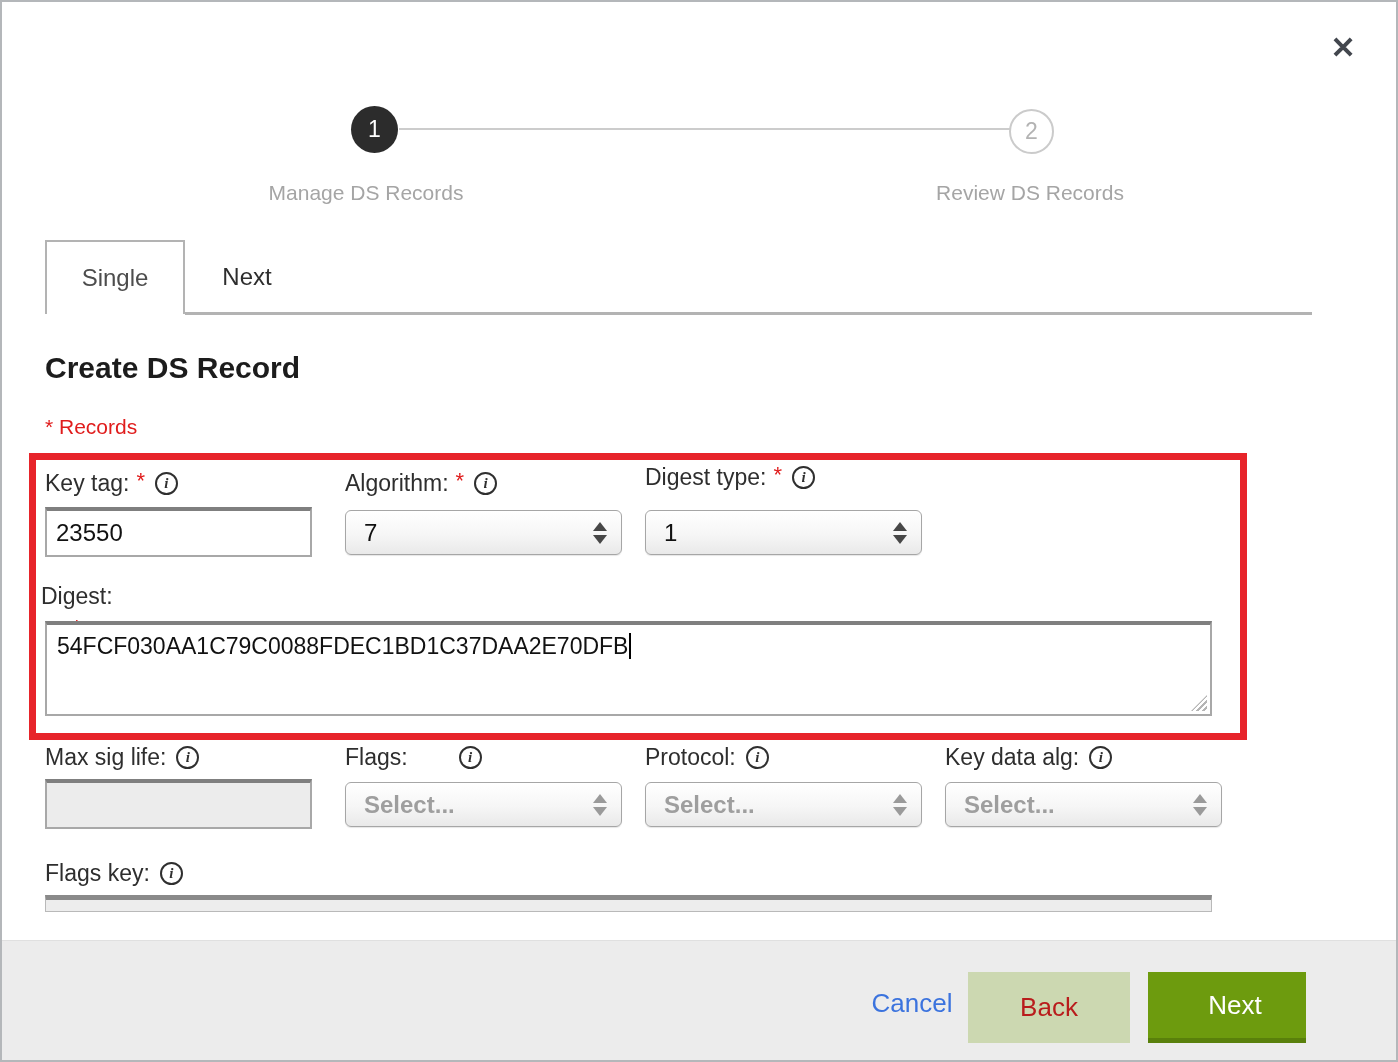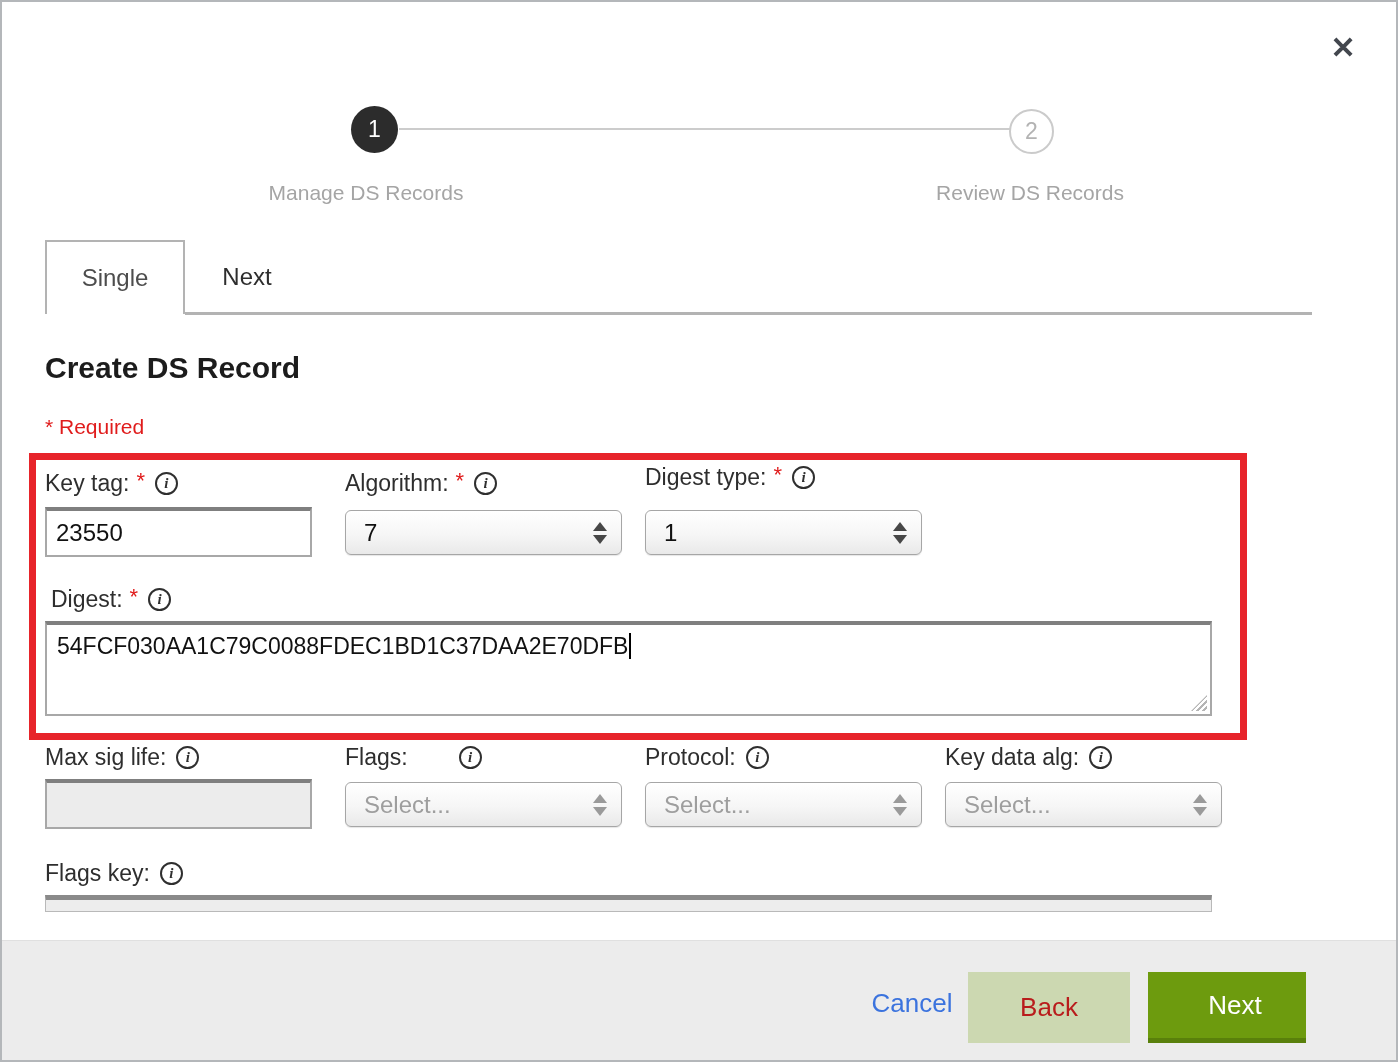--- a/index.html
+++ b/index.html
@@ -40,21 +40,21 @@
   
   .text-input{position:absolute;box-sizing:border-box;height:50px;background:#ffffff;
     border:2px solid #a8a8a8;border-top:4px solid #7f7f7f;border-radius:0;
     font-family:"Liberation Sans", sans-serif;font-size:24px;color:#111;padding:0 9px;outline:none;}
   .text-input.disabled{background:#ececec;}
   
   .select-box{position:absolute;box-sizing:border-box;height:45px;border:1px solid #a6a6a6;border-radius:6px;
     background:linear-gradient(to bottom,#ffffff 0%,#f6f6f6 55%,#e9e9e9 100%);
     box-shadow:0 1px 1px rgba(0,0,0,0.10);display:flex;align-items:center;cursor:pointer;}
   .select-value{font-size:24px;color:#111;padding-left:18px;flex:1;white-space:nowrap;overflow:hidden;}
-  .select-value.placeholder{color:#9e9e9e;}
+  .select-value.placeholder{color:#9e9e9e;font-weight:bold;}
   .arrows{display:flex;flex-direction:column;align-items:center;margin-right:14px;}
   .arrow-up{width:0;height:0;border-left:7px solid transparent;border-right:7px solid transparent;border-bottom:9px solid #474747;margin-bottom:4px;}
   .arrow-down{width:0;height:0;border-left:7px solid transparent;border-right:7px solid transparent;border-top:9px solid #474747;}
   .muted .arrow-up{border-bottom-color:#9a9a9a;}
   .muted .arrow-down{border-top-color:#9a9a9a;}
   
   .digest-box{position:absolute;left:43px;top:619px;width:1167px;height:95px;box-sizing:border-box;
     background:#fff;border:2px solid #a8a8a8;border-top:4px solid #7f7f7f;
     font-size:23px;color:#111;padding:8px 10px;word-break:break-all;cursor:text;}
   .digest-text::after{content:"";display:inline-block;width:2px;height:26px;background:#000;vertical-align:-5px;margin-left:1px;}
@@ -83,21 +83,21 @@
   <div class="step-circle active">1</div>
   <div class="step-circle inactive">2</div>
   <div class="step-label s1">Manage DS Records</div>
   <div class="step-label s2">Review DS Records</div>
 
   <div class="tab active-tab">Single</div>
   <div class="tab inactive-tab">Next</div>
   <div class="tab-underline"></div>
 
   <div class="heading">Create DS Record</div>
-  <div class="required-note">* Required</div>
+  <div class="required-note">* Records</div>
 
   <div class="annotation-box"></div>
 
   <div class="field-label" style="left:43px;top:465px;">
     <span>Key tag:</span>
     <span class="req-star">*</span>
     <span class="info-icon">
         <span class="glyph">i</span>
       </span>
   </div>
@@ -125,21 +125,21 @@
       </span>
   </div>
   <div class="select-box" style="left:643px;top:508px;width:277px;">
     <span class="select-value">1</span>
     <span class="arrows">
         <span class="arrow-up"></span>
         <span class="arrow-down"></span>
       </span>
   </div>
 
-  <div class="field-label" style="left:49px;top:581px;">
+  <div class="field-label" style="left:39px;top:581px;flex-direction:column;">
     <span>Digest:</span>
     <span class="req-star">*</span>
     <span class="info-icon">
         <span class="glyph">i</span>
       </span>
   </div>
   <div class="digest-box">
     <span class="digest-text">54FCF030AA1C79C0088FDEC1BD1C37DAA2E70DFB</span>
     <div class="resize-grip"></div>
   </div>

